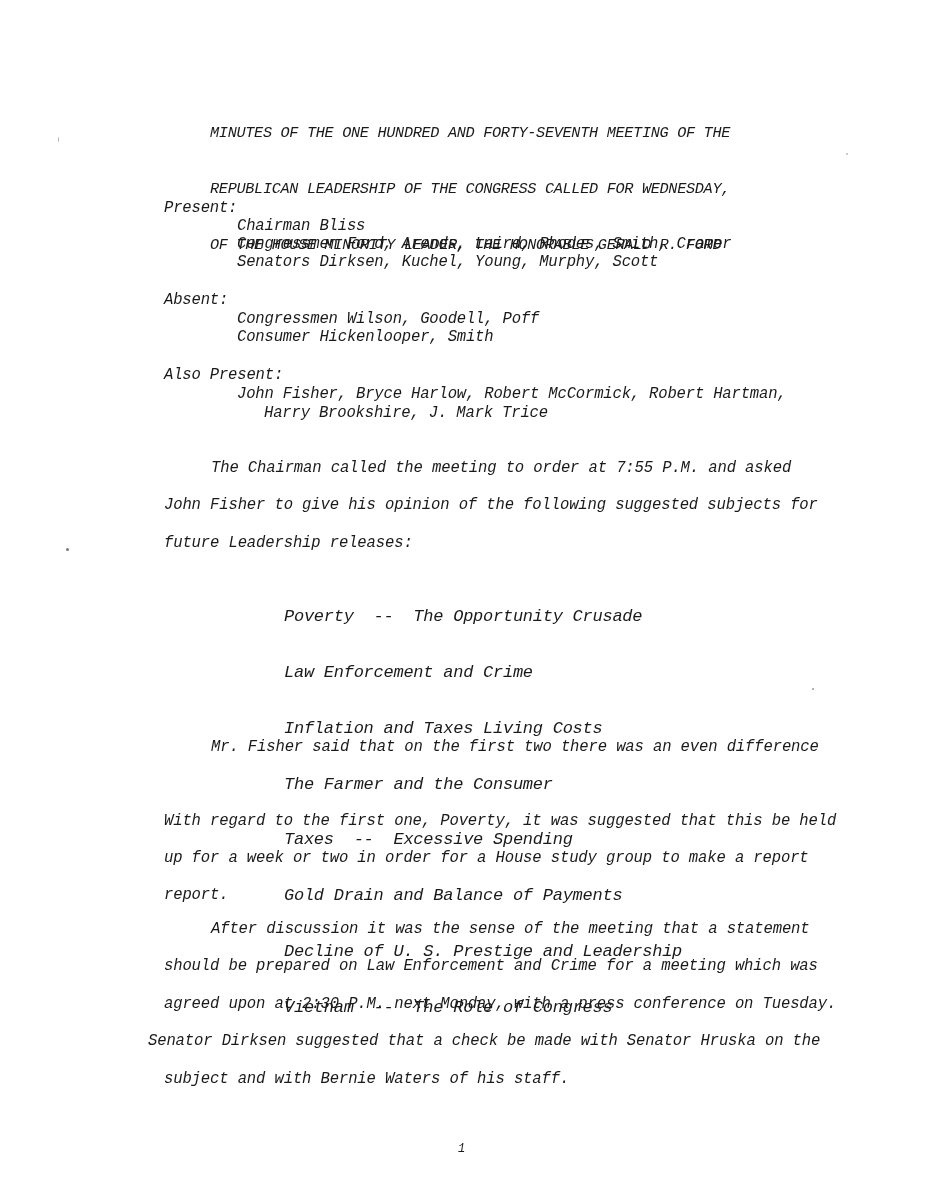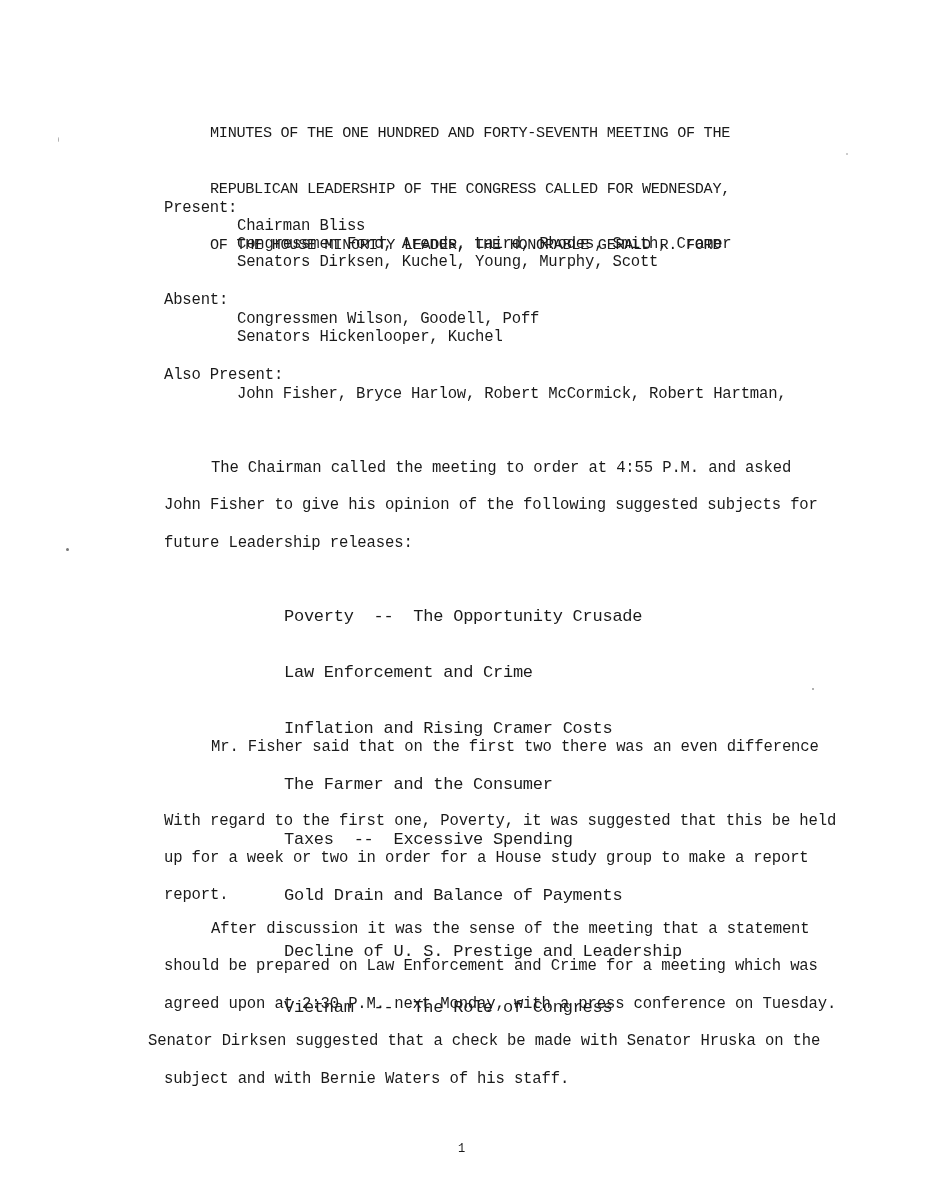--- a/index.html
+++ b/index.html
@@ -1,18 +1,18 @@
 <!DOCTYPE html>
 <html><head>
 <meta charset="utf-8">
 <style>
   html, body { margin: 0; padding: 0; background: #ffffff; }
   body { width: 927px; height: 1200px; position: relative; overflow: hidden;
          font-family: "Liberation Mono", "DejaVu Sans Mono", monospace; color: #1a1a1a; }
-  .page { position: absolute; left: 0; top: 0; width: 773px; height: 1200px; }
+  .page { position: absolute; left: 0; top: 0; width: 773px; height: 1200px; font-style: italic; }
   .title { position: absolute; left: 210px; top: 86px; font-size: 15.2px; line-height: 18.8px; letter-spacing: -0.3px; white-space: pre; }
   .title div { height: 18.8px; }
   .label { position: absolute; left: 164px; font-size: 15.6px; white-space: pre; letter-spacing: -0.2px; text-align: center; }
   .indent { position: absolute; left: 237px; font-size: 15.6px; white-space: pre; letter-spacing: -0.2px; }
   .indent2 { position: absolute; left: 264px; font-size: 15.6px; white-space: pre; letter-spacing: -0.2px; }
   .para-line { position: absolute; font-size: 15.6px; white-space: pre; letter-spacing: -0.15px; }
   .topics { position: absolute; left: 284px; top: 571px; font-size: 17px; line-height: 18.6px; white-space: pre; letter-spacing: -0.25px; }
   .topics div { height: 18.6px; }
   .page-num { position: absolute; left: 458px; top: 1142px; font-size: 12px; }
   .speck { position: absolute; background: #777; border-radius: 50%; }
@@ -28,33 +28,34 @@
     <div>OF THE HOUSE MINORITY LEADER, THE HONORABLE GERALD R. FORD</div>
   </div>
 
   <div class="label" style="top:199px">Present:</div>
   <div class="indent" style="top:217px">Chairman Bliss</div>
   <div class="indent" style="top:235px">Congressmen Ford, Arends, Laird, Rhodes, Smith, Cramer</div>
   <div class="indent" style="top:253px">Senators Dirksen, Kuchel, Young, Murphy, Scott</div>
 
   <div class="label" style="top:291px">Absent:</div>
   <div class="indent" style="top:310px">Congressmen Wilson, Goodell, Poff</div>
-  <div class="indent" style="top:328px">Senators Hickenlooper, Kuchel</div>
+  <div class="indent" style="top:328px">Consumer Hickenlooper, Smith</div>
 
   <div class="label" style="top:366px">Also Present:</div>
   <div class="indent" style="top:385px">John Fisher, Bryce Harlow, Robert McCormick, Robert Hartman,</div>
+  <div class="indent2" style="top:404px">Harry Brookshire, J. Mark Trice</div>
 
-  <div class="para-line" style="left:211px; top:459px">The Chairman called the meeting to order at 4:55 P.M. and asked</div>
+  <div class="para-line" style="left:211px; top:459px">The Chairman called the meeting to order at 7:55 P.M. and asked</div>
   <div class="para-line" style="left:164px; top:496px">John Fisher to give his opinion of the following suggested subjects for</div>
   <div class="para-line" style="left:164px; top:534px">future Leadership releases:</div>
 
   <div class="topics">
     <div>Poverty  --  The Opportunity Crusade</div>
     <div>Law Enforcement and Crime</div>
-    <div>Inflation and Rising Cramer Costs</div>
+    <div>Inflation and Taxes Living Costs</div>
     <div>The Farmer and the Consumer</div>
     <div>Taxes  --  Excessive Spending</div>
     <div>Gold Drain and Balance of Payments</div>
     <div>Decline of U. S. Prestige and Leadership</div>
     <div>Vietnam  --  The Role of Congress</div>
   </div>
 
   <div class="para-line" style="left:211px; top:738px">Mr. Fisher said that on the first two there was an even difference</div>
   <div class="para-line" style="left:164px; top:812px">With regard to the first one, Poverty, it was suggested that this be held</div>
   <div class="para-line" style="left:164px; top:849px">up for a week or two in order for a House study group to make a report</div>

